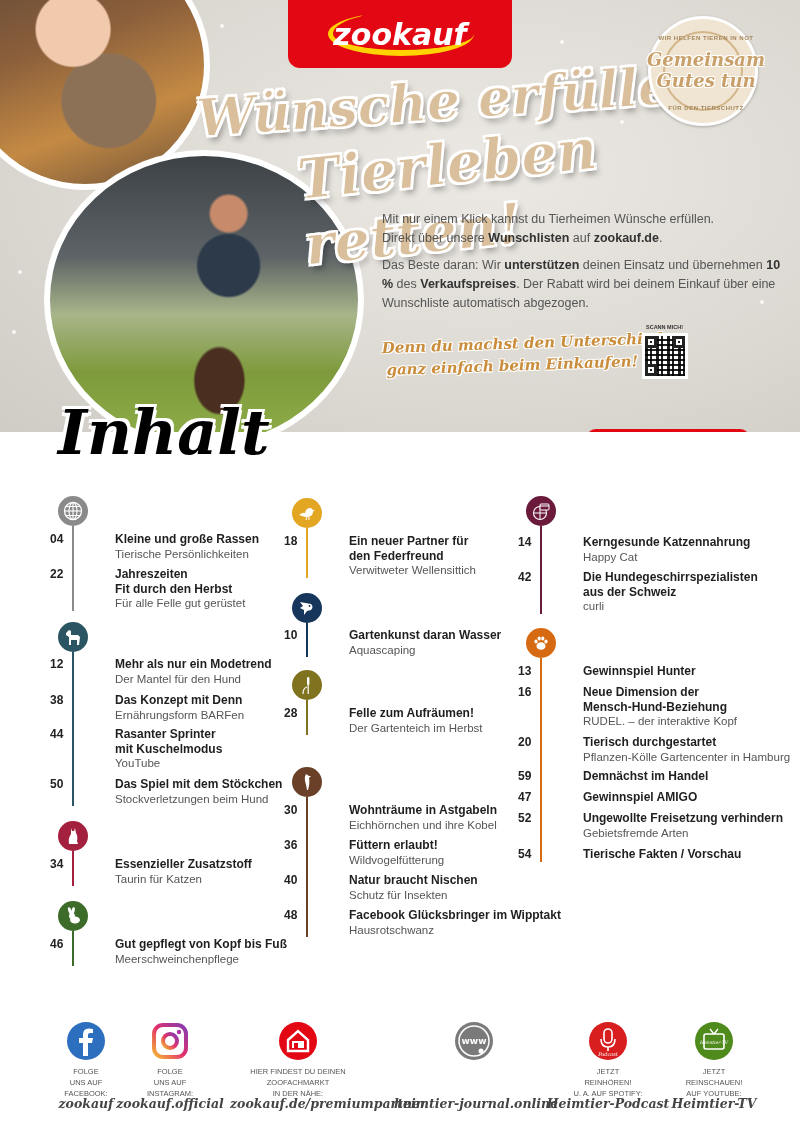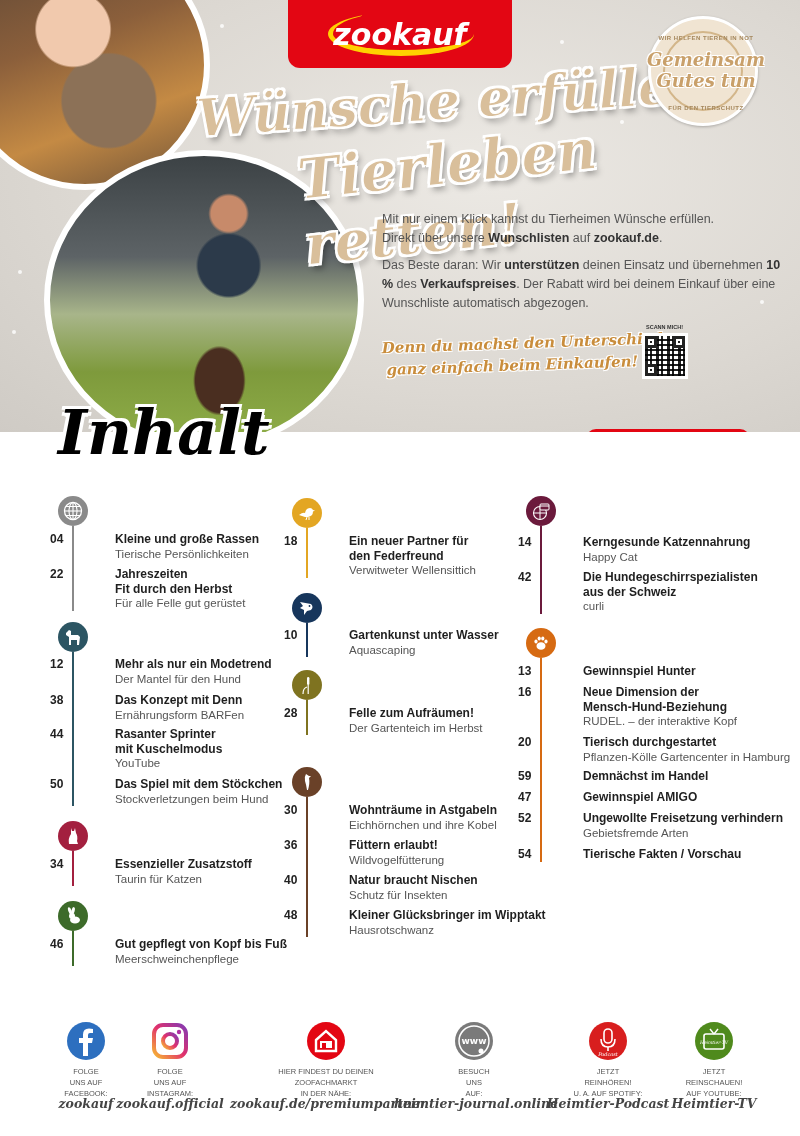--- a/index.html
+++ b/index.html
@@ -269,21 +269,21 @@
       <div class="sec-icon" style="left: 8px; top: 593px; background: rgb(23, 54, 92);">
         <svg width="20" height="20" viewBox="0 0 20 20">
           <path d="M3 4 L14 6 Q17 9 14 12 L10 13 L7 17 L7 12 L3 10 L6 8 Z" fill="#fff"></path>
           <circle cx="12.5" cy="8" r="0.9" fill="#17365c"></circle>
         </svg>
       </div>
       <div class="sec-line" style="left: 22px; top: 623px; height: 34px; background: rgb(23, 54, 92);"></div>
       <div class="entry" style="top: 628px;">
         <div class="entry-num">10</div>
         <div class="entry-body">
-          <div class="entry-title">Gartenkunst unter Wasser</div>
+          <div class="entry-title">Gartenkunst daran Wasser</div>
           <div class="entry-sub">Aquascaping</div>
         </div>
       </div>
     </div>
     <div class="section" style="left: 284px; top: 0px;">
       <div class="sec-icon" style="left: 8px; top: 670px; background: rgb(127, 115, 32);">
         <svg width="20" height="20" viewBox="0 0 20 20">
           <rect x="10" y="2" width="2.4" height="8" rx="1.2" fill="#fff"></rect>
           <line x1="11.2" y1="10" x2="11.2" y2="19" stroke="#fff" stroke-width="1.2"></line>
           <path d="M6 19 Q6 13 10 12" stroke="#fff" stroke-width="1.2" fill="none"></path>
@@ -322,21 +322,21 @@
       <div class="entry" style="top: 873px;">
         <div class="entry-num">40</div>
         <div class="entry-body">
           <div class="entry-title">Natur braucht Nischen</div>
           <div class="entry-sub">Schutz für Insekten</div>
         </div>
       </div>
       <div class="entry" style="top: 908px;">
         <div class="entry-num">48</div>
         <div class="entry-body">
-          <div class="entry-title">Kleiner Glücksbringer im Wipptakt</div>
+          <div class="entry-title">Facebook Glücksbringer im Wipptakt</div>
           <div class="entry-sub">Hausrotschwanz</div>
         </div>
       </div>
     </div>
     <div class="section" style="left: 518px; top: 0px;">
       <div class="sec-icon" style="left: 8px; top: 496px; background: rgb(107, 26, 60);">
         <svg width="20" height="20" viewBox="0 0 20 20">
           <circle cx="9" cy="12" r="6.5" fill="none" stroke="#fff" stroke-width="1.1"></circle>
           <line x1="2.5" y1="12" x2="15.5" y2="12" stroke="#fff" stroke-width="1"></line>
           <line x1="9" y1="5.5" x2="9" y2="18.5" stroke="#fff" stroke-width="1"></line>
@@ -450,21 +450,21 @@
           </defs>
         </svg>
       </div>
       <div class="f-caption">
         <div>Folge</div>
         <div>uns auf</div>
         <div>Instagram:</div>
       </div>
     </div>
     <div class="f-handle" style="left: 90px; width: 160px; text-align: center;">zookauf.official</div>
-    <div class="footer-item" style="left: 256px; width: 140px;">
+    <div class="footer-item" style="left: 228px; width: 140px;">
       <div class="f-icon" style="background: rgb(227, 6, 19);">
         <svg width="38" height="38" viewBox="0 0 38 38">
           <path d="M9 18 L19 9 L29 18 L29 29 L9 29 Z" fill="none" stroke="#fff" stroke-width="2.4"></path>
           <rect x="13" y="19" width="12" height="7" fill="#fff"></rect>
           <rect x="15" y="21" width="4" height="5" fill="#e30613"></rect>
         </svg>
       </div>
       <div class="f-caption">
         <div>Hier findest du deinen</div>
         <div>Zoofachmarkt</div>
@@ -472,25 +472,20 @@
       </div>
     </div>
     <div class="f-handle" style="left: 230px; width: 160px; text-align: center;">zookauf.de/premiumpartner</div>
     <div class="footer-item" style="left: 404px; width: 140px;">
       <div class="f-icon" style="background: rgb(122, 122, 122);">
         <svg width="38" height="38" viewBox="0 0 38 38">
           <circle cx="19" cy="19" r="15" fill="none" stroke="#fff" stroke-width="1.5"></circle>
           <text x="19" y="22" text-anchor="middle" font-size="9" font-weight="bold" fill="#fff" font-family="DejaVu Sans, sans-serif">www</text>
           <circle cx="26" cy="29" r="2.5" fill="#fff"></circle>
         </svg>
-      </div>
-      <div class="f-caption">
-        <div>Besuch</div>
-        <div>uns</div>
-        <div>auf:</div>
       </div>
     </div>
     <div class="f-handle" style="left: 394px; width: 160px; text-align: center;">heimtier-journal.online</div>
     <div class="footer-item" style="left: 538px; width: 140px;">
       <div class="f-icon" style="background: rgb(216, 30, 30);">
         <svg width="38" height="38" viewBox="0 0 38 38">
           <rect x="15" y="7" width="8" height="14" rx="4" fill="none" stroke="#fff" stroke-width="1.6"></rect>
           <path d="M12 17 Q12 25 19 25 Q26 25 26 17" fill="none" stroke="#fff" stroke-width="1.6"></path>
           <line x1="19" y1="25" x2="19" y2="29" stroke="#fff" stroke-width="1.6"></line>
           <text x="19" y="34" text-anchor="middle" font-size="5" font-style="italic" fill="#fff" font-family="DejaVu Serif, serif">Podcast</text>

